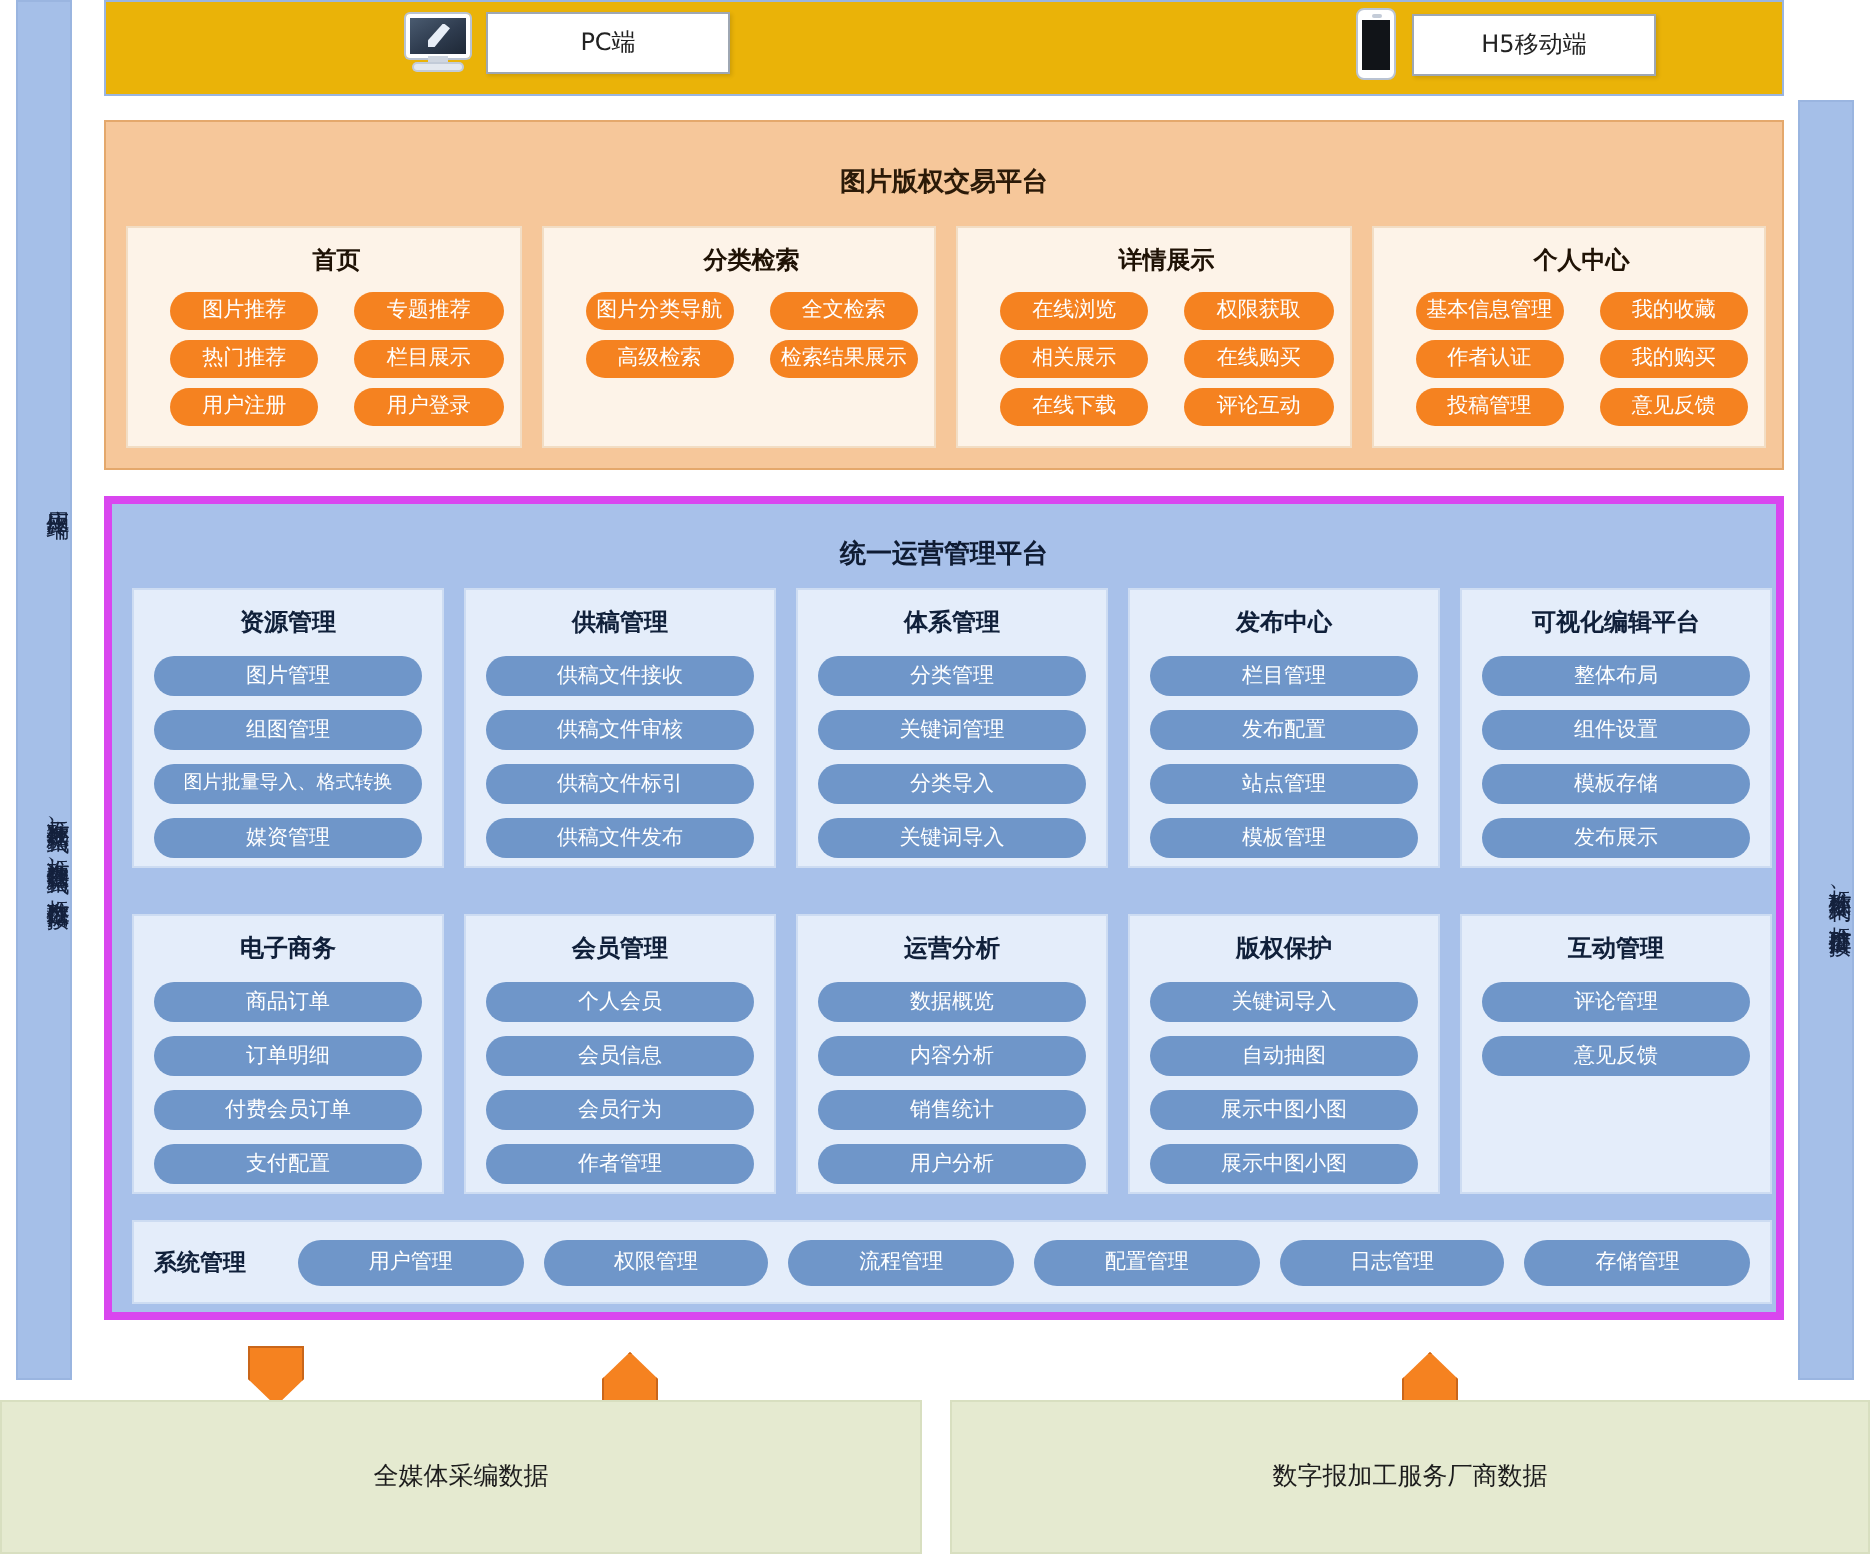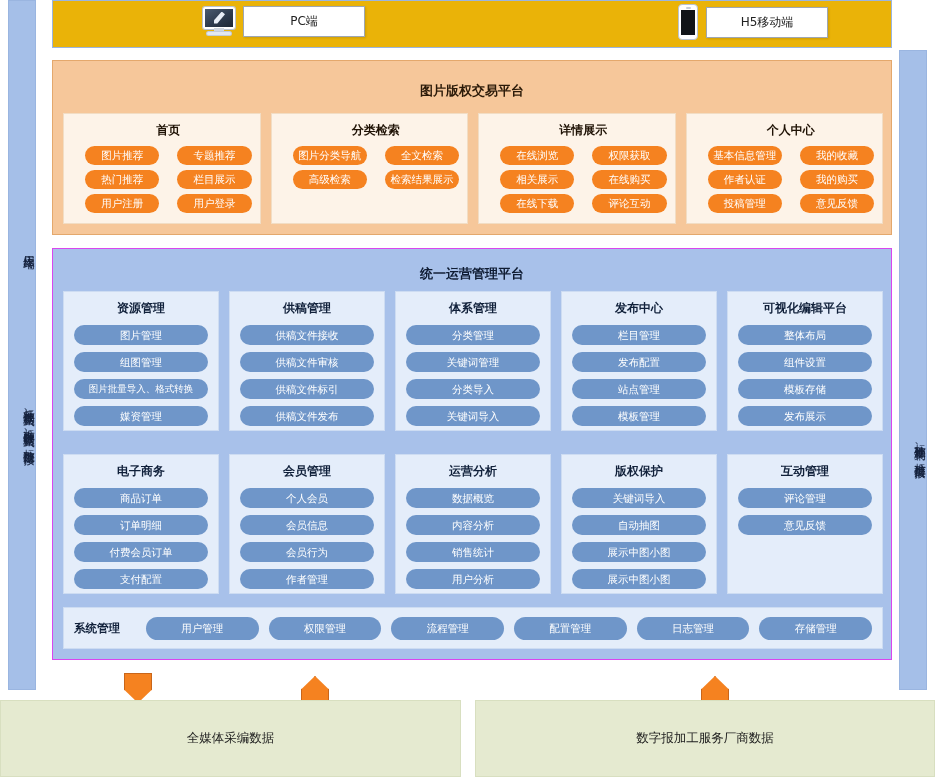--- a/index.html
+++ b/index.html
@@ -183,21 +183,21 @@
     white-space: nowrap;
     overflow: hidden;
   }
 
   
   #unified-platform {
     position: absolute;
     left: 52px; top: 248px;
     width: 840px; height: 412px;
     background: #a8c1ea;
-    border: 1px solid #d946ef;
+    border: 4px solid #d946ef;
     box-sizing: border-box;
   }
   #unified-platform .band-title {
     text-align: center;
     font-weight: bold;
     font-size: 13px;
     color: #0f1c33;
     padding-top: 16px;
   }
   .blue-row {

